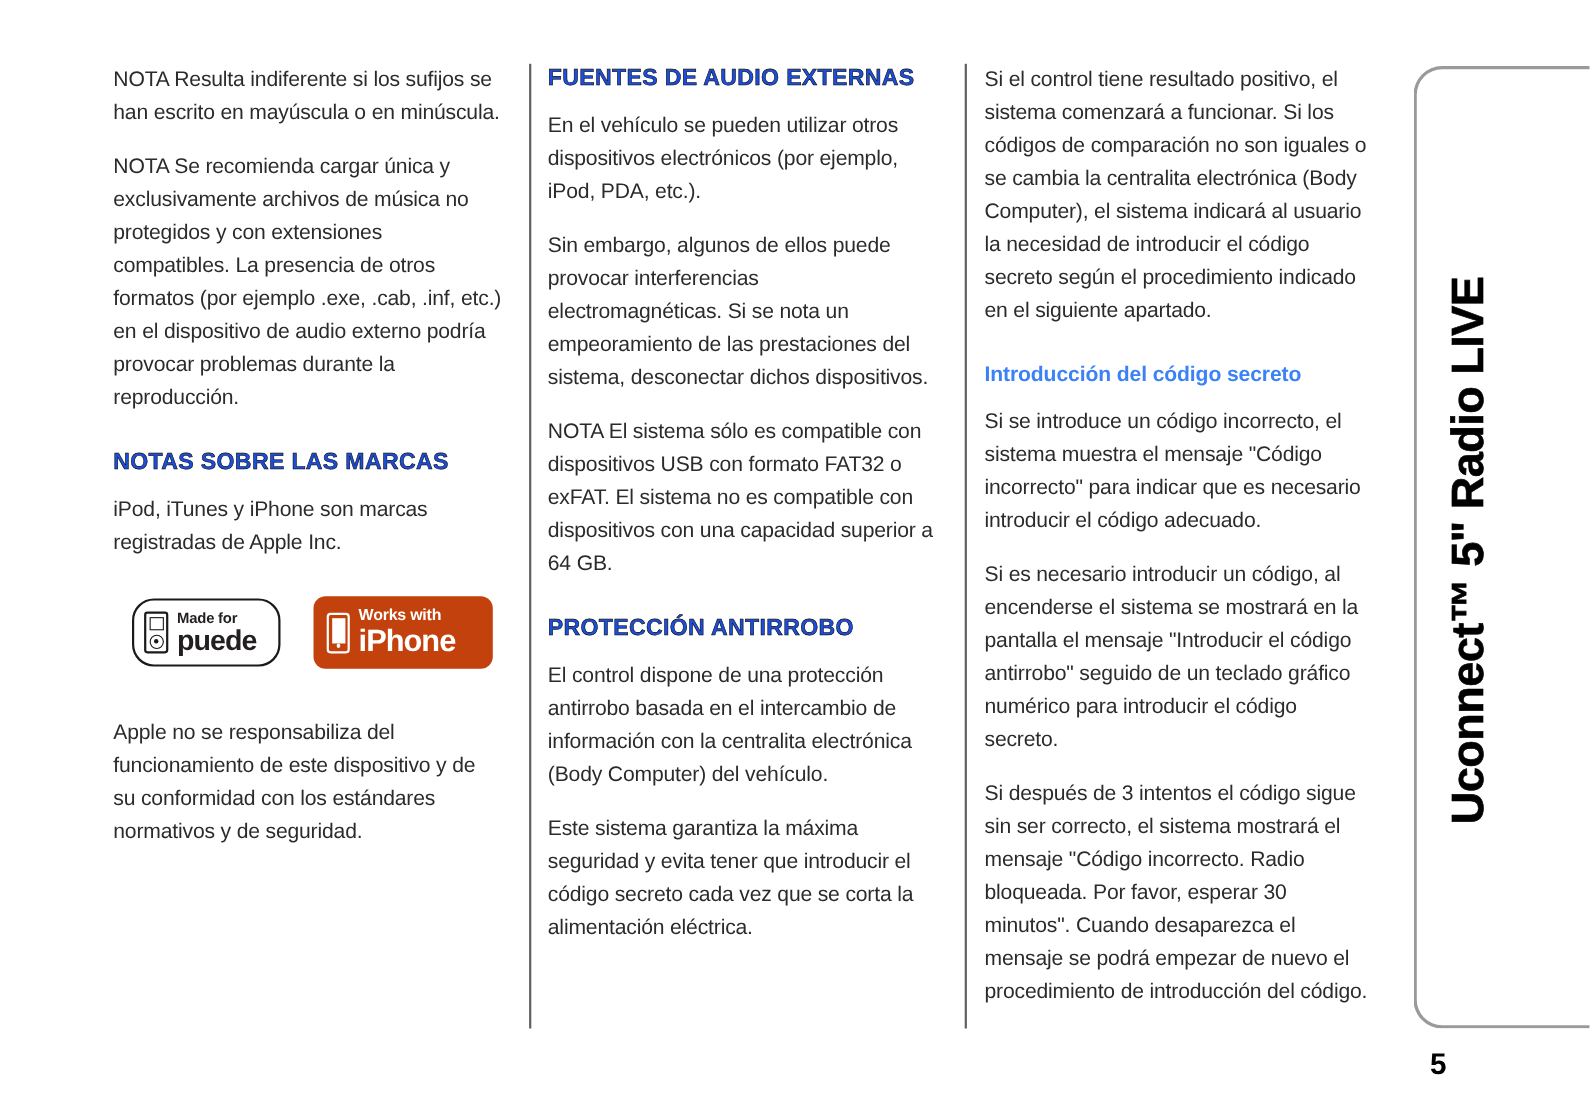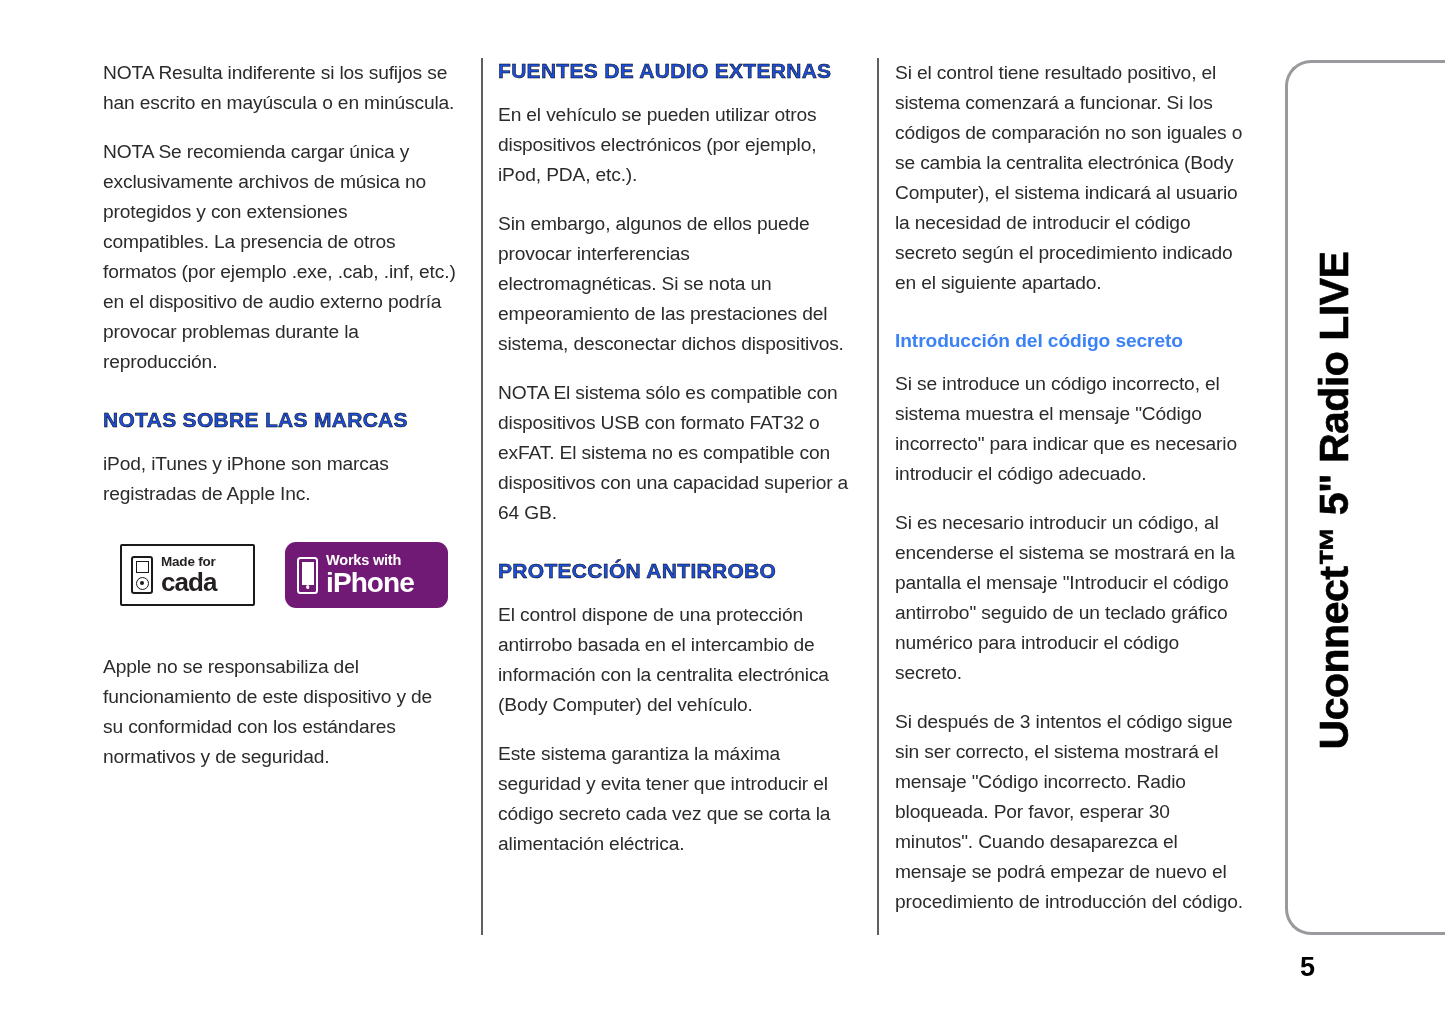--- a/index.html
+++ b/index.html
@@ -82,21 +82,21 @@
     margin: 23px 0 10px 0;
   }
 
   .badge-ipod {
     position: absolute;
     left: 17px;
     top: 12px;
     width: 135px;
     height: 62px;
     border: 2.5px solid #1a1a1a;
-    border-radius: 2px;
+    border-radius: 20px;
     background: #ffffff;
     display: flex;
     align-items: center;
     box-sizing: border-box;
     padding-left: 9px;
   }
   .ipod-device {
     width: 22px;
     height: 38px;
     border: 2.2px solid #1a1a1a;
@@ -149,21 +149,21 @@
     letter-spacing: -0.9px;
     display: block;
   }
 
   .badge-iphone {
     position: absolute;
     left: 182px;
     top: 10px;
     width: 163px;
     height: 66px;
-    background: #701a75;
+    background: #c2410c;
     border-radius: 11px;
     display: flex;
     align-items: center;
     box-sizing: border-box;
     padding-left: 12px;
     color: #ffffff;
   }
   .iphone-device {
     width: 21px;
     height: 37px;
@@ -253,21 +253,21 @@
     <p>iPod, iTunes y iPhone son marcas registradas de Apple Inc.</p>
 
     <div class="badges">
       <div class="badge-ipod">
         <span class="ipod-device">
           <span class="ipod-screen"></span>
           <span class="ipod-wheel"></span>
         </span>
         <span class="badge-txt">
           <span class="small">Made for</span>
-          <span class="big">cada</span>
+          <span class="big">puede</span>
         </span>
       </div>
       <div class="badge-iphone">
         <span class="iphone-device"></span>
         <span class="badge-txt">
           <span class="small">Works with</span>
           <span class="big">iPhone</span>
         </span>
       </div>
     </div>

